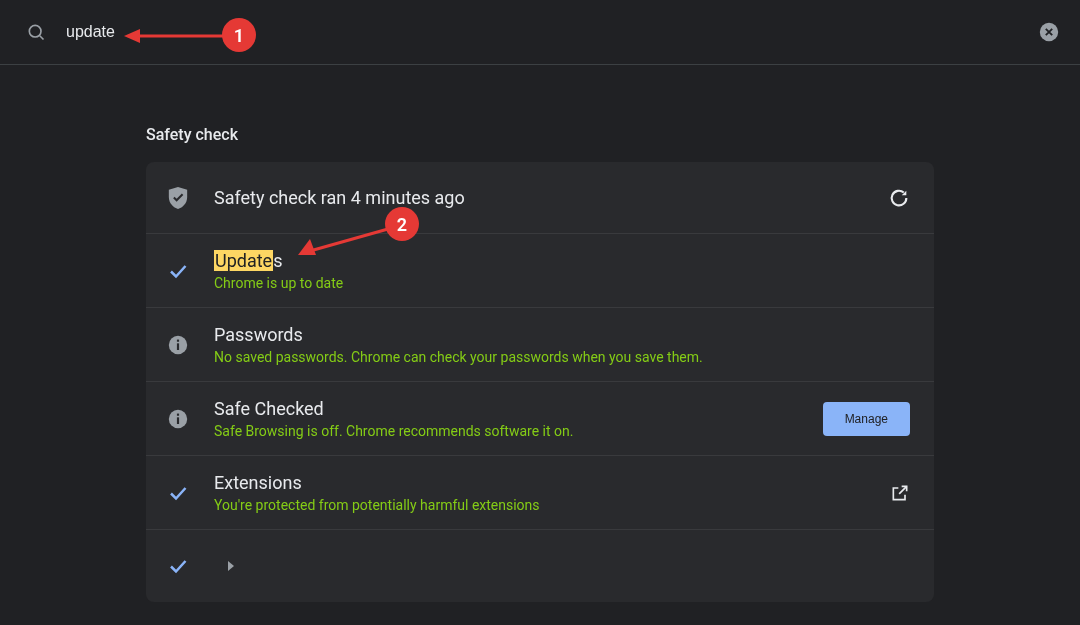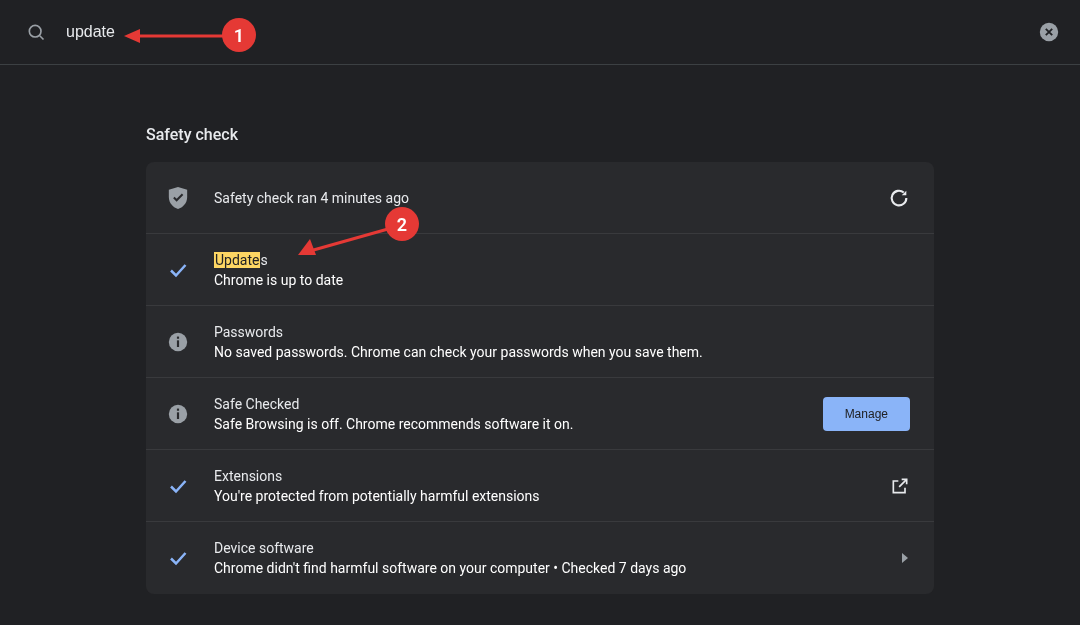--- a/index.html
+++ b/index.html
@@ -75,27 +75,27 @@
       margin-right: 24px;
       flex-shrink:0;
     }
     .row-text {
       flex: 1;
       display:flex;
       flex-direction: column;
       gap: 4px;
     }
     .row-title {
-      font-size: 14px;
+      font-size: 18px;
       color: #e8eaed;
       font-weight: 400;
     }
     .row-sub {
       font-size: 14px;
-      color: #ffffff;
+      color: #84cc16;
     }
     .row-action {
       display:flex;
       align-items:center;
       justify-content:center;
       margin-left: 12px;
       color:#9aa0a6;
       cursor:pointer;
     }
     .btn {
@@ -229,24 +229,20 @@
         </svg>
     </span>
   </div>
 
   <div class="row">
     <span class="row-icon check-blue">
       <svg width="24" height="24" viewBox="0 0 24 24" fill="none" stroke="currentColor" stroke-width="2.5">
           <path d="M5 12.5 L10 17.5 L19.5 7"></path>
         </svg>
     </span>
-    <div class="row-text">
-      <div class="row-title">Device software</div>
-      <div class="row-sub">Chrome didn't find harmful software on your computer • Checked 7 days ago</div>
-    </div>
     <span class="row-action">
       <svg width="10" height="10" viewBox="0 0 10 10">
           <path d="M2 0 L8 5 L2 10 Z" fill="#9aa0a6"></path>
         </svg>
     </span>
   </div>
 
 </div>
 
 <div class="annot" style="left:222px; top:18px;">

